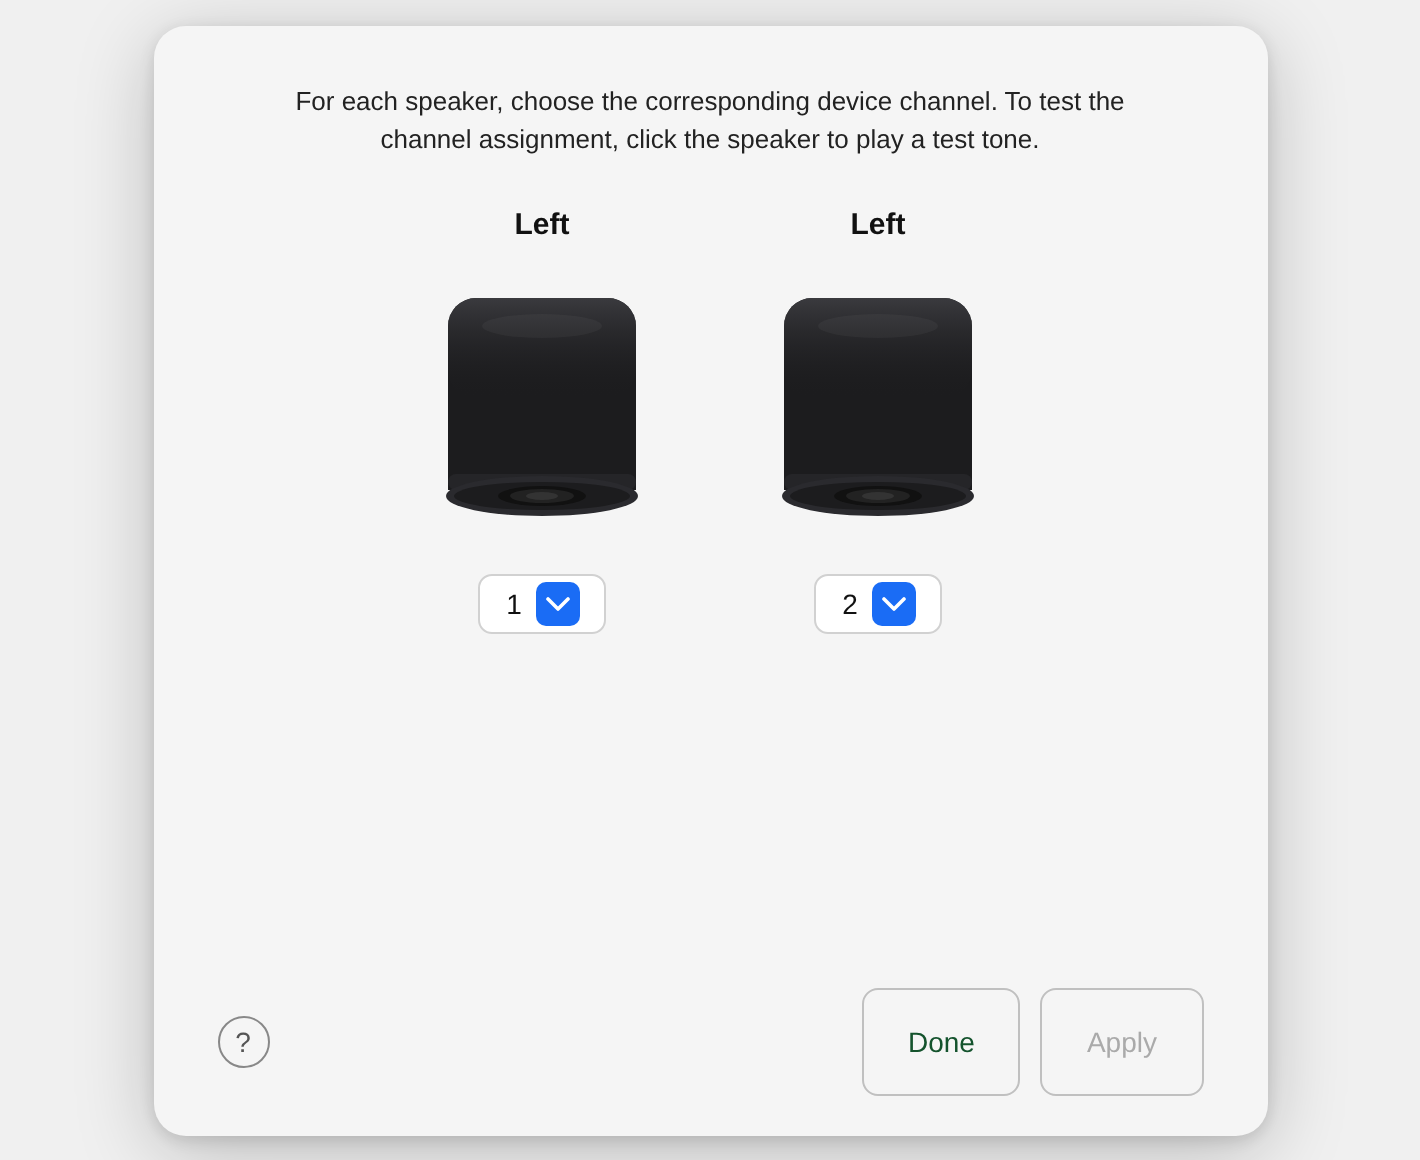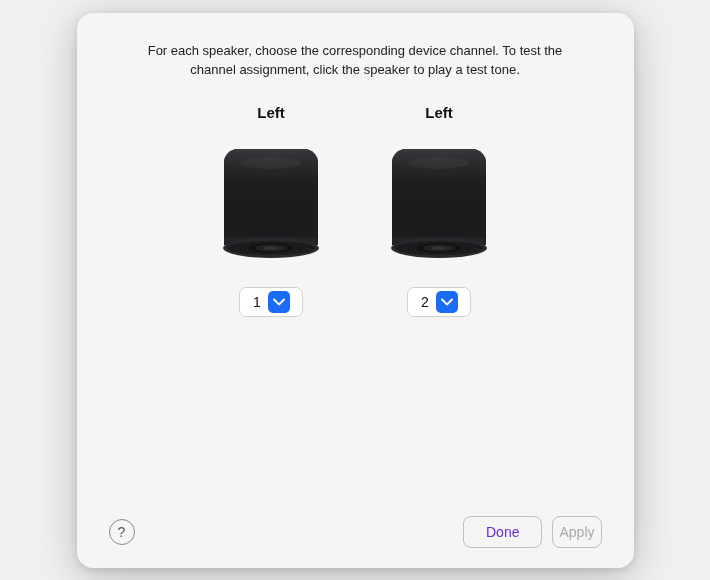--- a/index.html
+++ b/index.html
@@ -140,33 +140,33 @@
     .footer-actions {
       display: flex;
       gap: 10px;
     }
 
     .btn-done {
       background: #f5f5f5;
       border: 1px solid #c0c0c0;
       border-radius: 8px;
       font-size: 14px;
-      color: #6d28d9;
-      padding: 7px 22px;
+      color: #14532d;
+      padding: 18px 22px;
       cursor: pointer;
       font-family: inherit;
     }
 
     .btn-apply {
       background: #f5f5f5;
       border: 1px solid #c0c0c0;
       border-radius: 8px;
       font-size: 14px;
       color: #aaa;
-      padding: 7px 6px;
+      padding: 7px 22px;
       cursor: default;
       font-family: inherit;
     }
   </style>
 </head>
 <body>
 
 <div class="dialog">
 
   <p class="instruction-text">For each speaker, choose the corresponding device channel. To test the channel assignment, click the speaker to play a test tone.</p>

